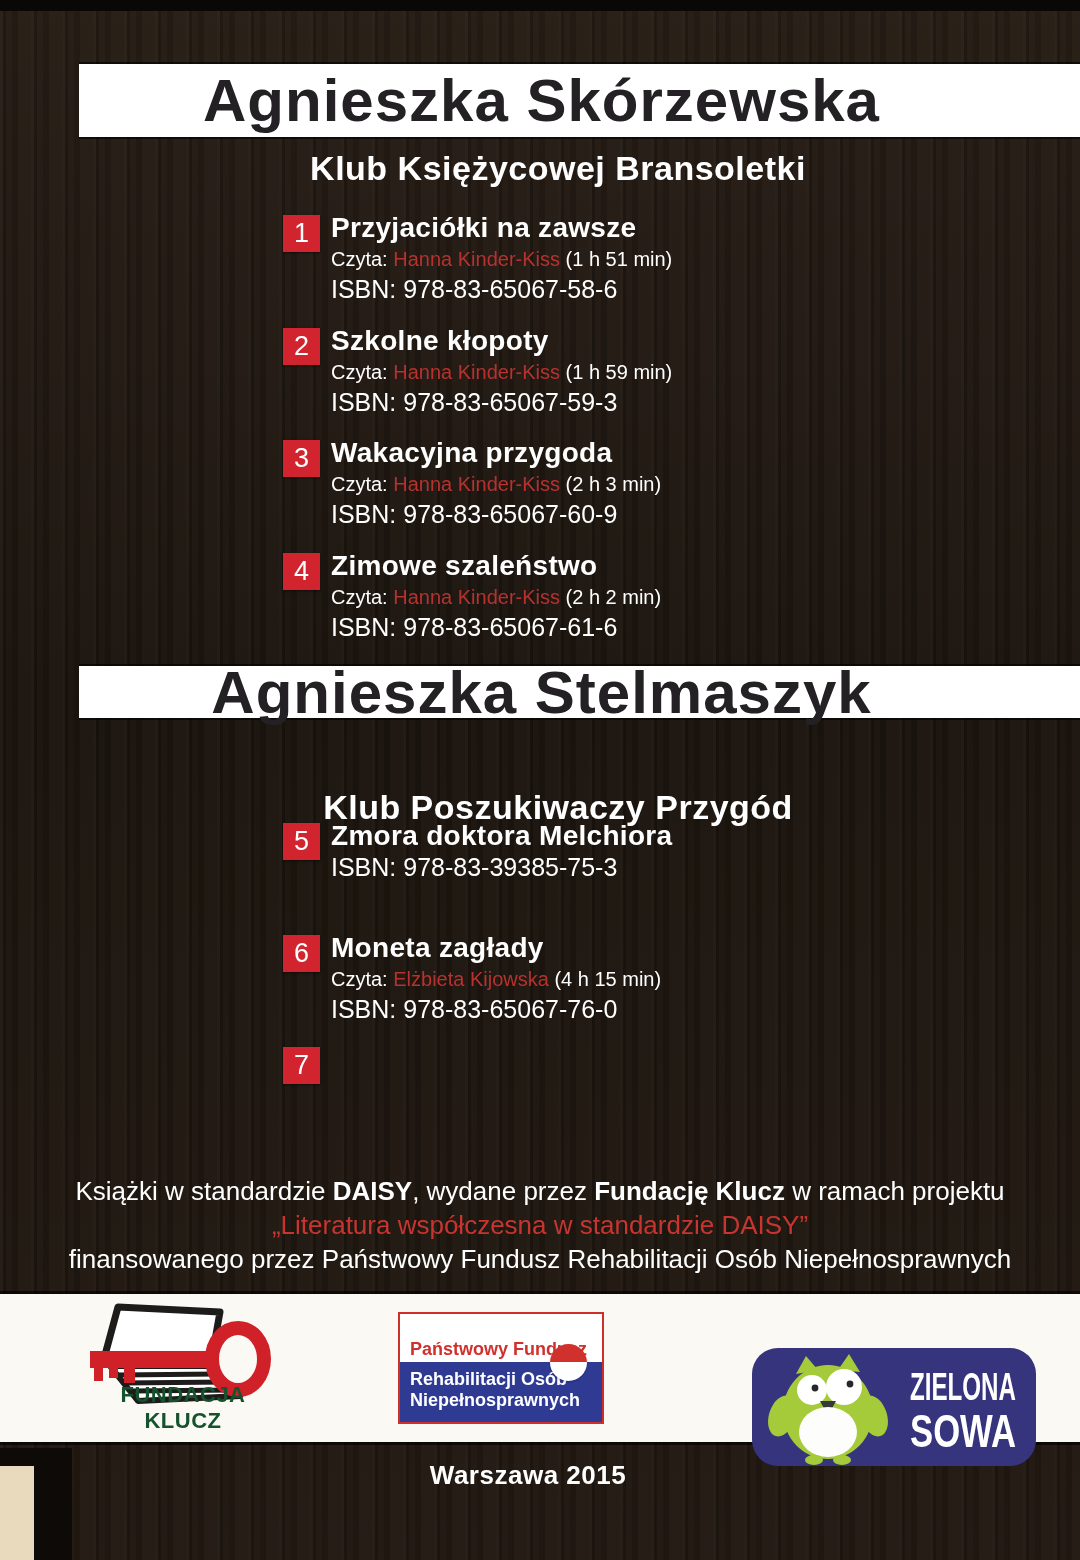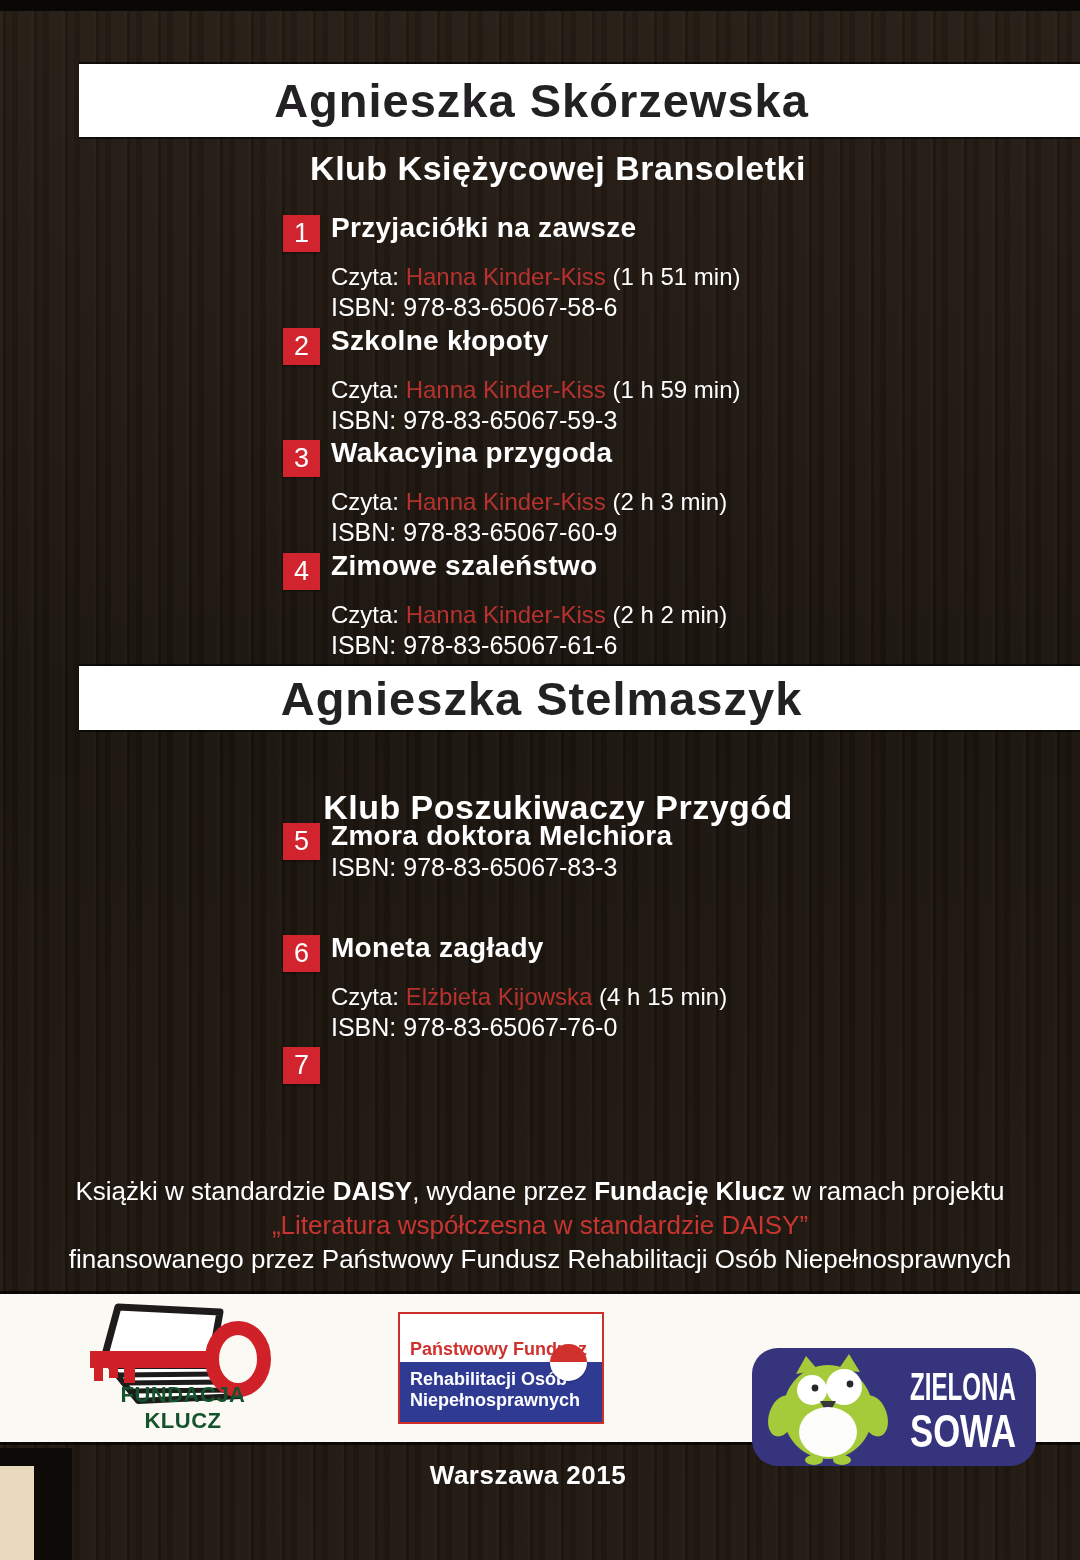--- a/index.html
+++ b/index.html
@@ -22,41 +22,41 @@
       linear-gradient(180deg, #261d15 0%, #1b140e 45%, #211911 100%);
   }
   .scan-top-edge { position:absolute; top:0; left:0; right:0; height:11px; background:#0a0807; }
 
   .author-bar {
     position:absolute; left:79px; right:0; height:73px; background:#ffffff;
     display:flex; align-items:center; justify-content:center;
     box-shadow:0 2px 0 rgba(0,0,0,0.6), 0 -2px 0 rgba(0,0,0,0.6);
   }
   .author-bar.first { top:64px; }
-  .author-bar.second { top:666px; height:64px; }
+  .author-bar.second { top:666px; height:52px; }
   .author-name {
-    font-size:47px; font-weight:bold; color:#242124; letter-spacing:1px;
+    font-size:60px; font-weight:bold; color:#242124; letter-spacing:1px;
     transform:translateX(-38px);
   }
   .series-title {
     position:absolute; left:0; width:100%; text-align:center;
     color:#ffffff; font-weight:bold; font-size:34px; letter-spacing:0.5px;padding-left:36px;
   }
   .series-title.first { top:149px; }
   .series-title.second { top:753px;margin-top:35px; }
 
   .book { position:absolute; left:283px; display:flex; align-items:flex-start; }
   .book-num {
     width:37px; height:37px; margin-right:11px; margin-top:3px;
     background:#d2242e; color:#ffffff; font-size:27px;
     display:flex; align-items:center; justify-content:center;
     box-shadow:0 1px 2px rgba(0,0,0,0.5);
   }
   .book-title { font-size:28px; font-weight:bold; color:#ffffff; line-height:32px; letter-spacing:0.3px; }
-  .book-meta  { font-size:24px; color:#ffffff; line-height:30px;margin-top:18px; }
+  .book-meta  { font-size:20px; color:#ffffff; line-height:30px; }
   .book-narrator { color:#b7322e; }
   .book-isbn  { font-size:25px; color:#ffffff; line-height:30px; }
 
   .footer-block { position:absolute; top:1174px; left:0; width:100%; text-align:center; color:#ffffff; }
   .footer-line { font-size:26px; line-height:34px; }
   .footer-line .b { font-weight:bold; }
   .footer-line.red { color:#c83530; }
 
   .logo-strip {
     position:absolute; top:1294px; left:0; right:0; height:148px;
@@ -152,21 +152,21 @@
 
   <div class="author-bar second">
     <div class="author-name">Agnieszka Stelmaszyk</div>
   </div>
   <div class="series-title second">Klub Poszukiwaczy Przygód</div>
 
   <div class="book" style="top:820px;">
     <div class="book-num">5</div>
     <div class="book-text">
       <div class="book-title">Zmora doktora Melchiora</div>
-      <div class="book-isbn"><span>ISBN:</span> <span>978-83-65067-83-3</span></div>
+      <div class="book-isbn"><span>ISBN:</span> <span>978-83-39385-75-3</span></div>
     </div>
   </div>
 
   <div class="book" style="top:932px;">
     <div class="book-num">6</div>
     <div class="book-text">
       <div class="book-title">Moneta zagłady</div>
       <div class="book-meta"><span>Czyta:</span> <span class="book-narrator">Elżbieta Kijowska</span> <span>(4 h 15 min)</span></div>
       <div class="book-isbn"><span>ISBN:</span> <span>978-83-65067-76-0</span></div>
     </div>

